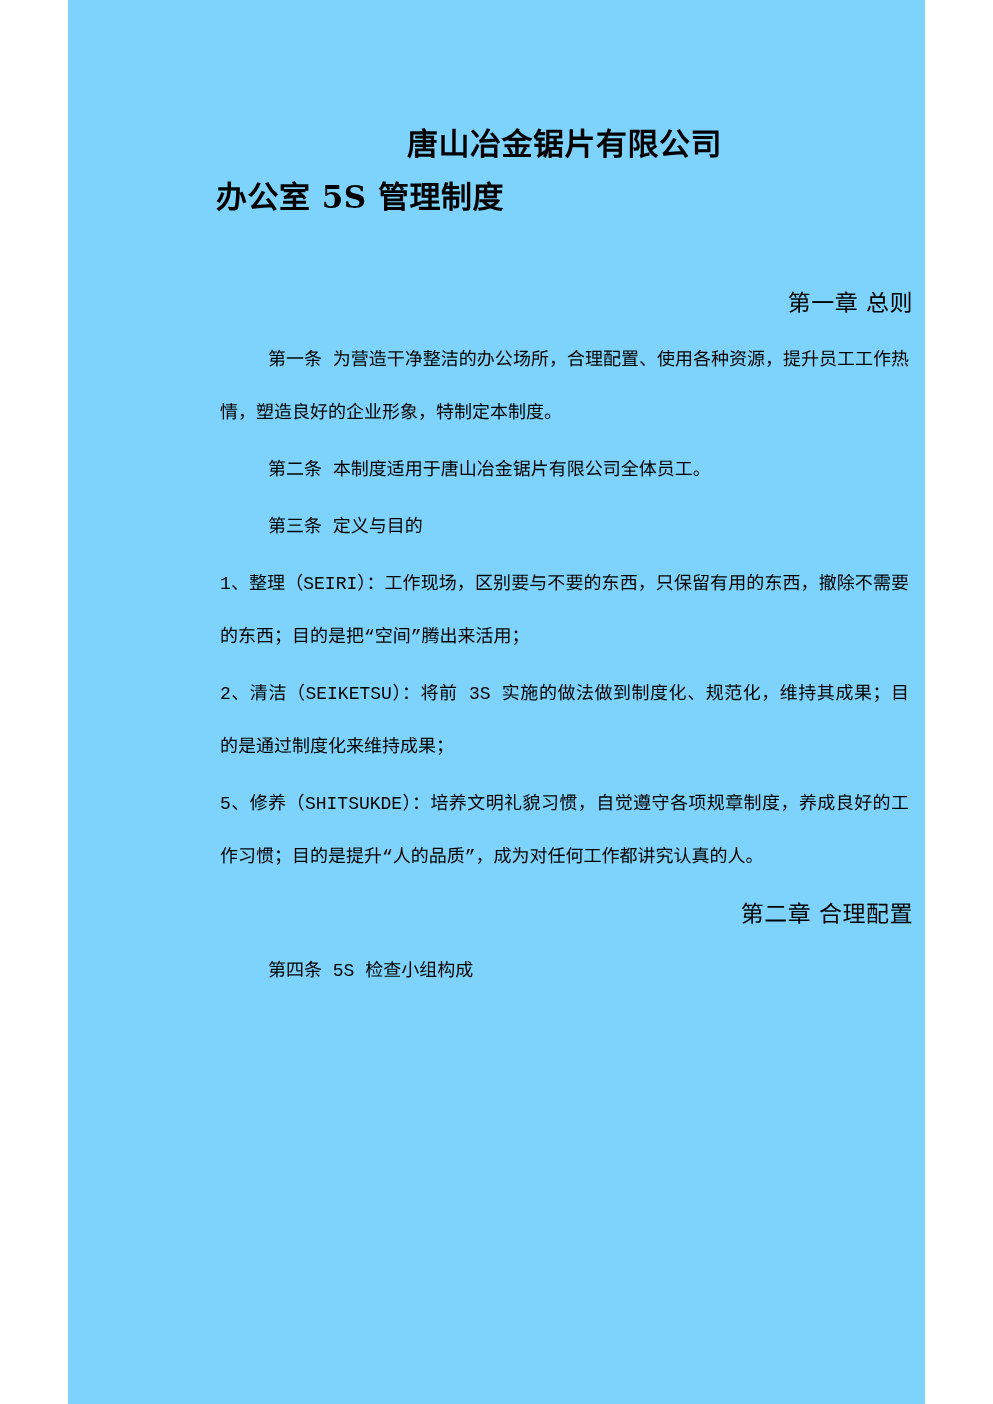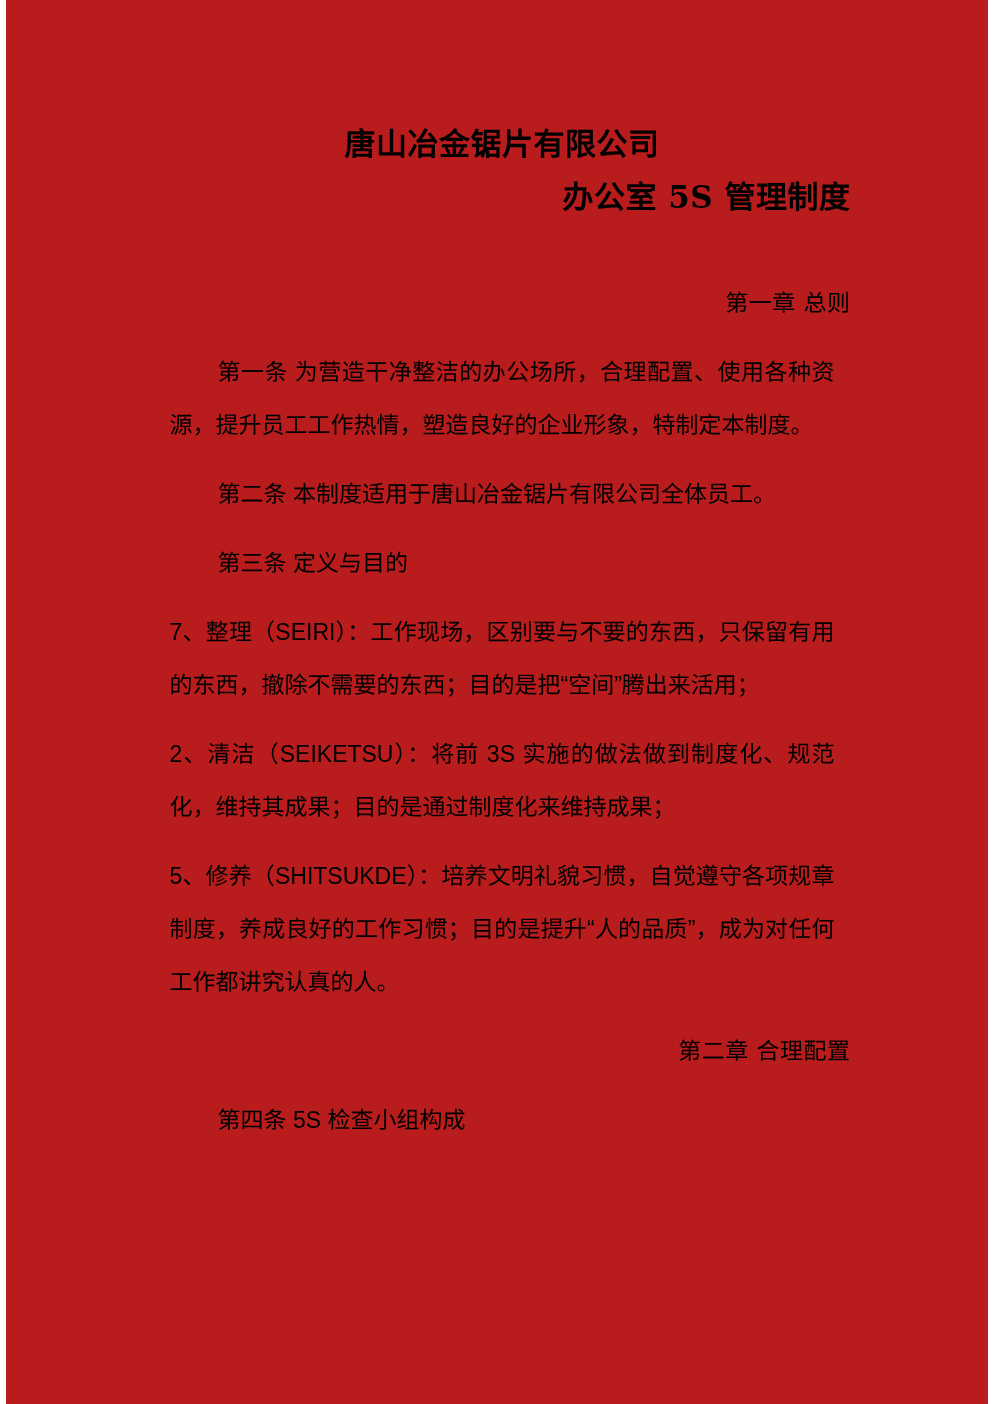--- a/index.html
+++ b/index.html
@@ -4,24 +4,24 @@
 <title>唐山冶金锯片有限公司 办公室 5S 管理制度</title>
 <style>
   html, body {
     margin: 0;
     padding: 0;
     background: #ffffff;
   }
 
   .page {
     position: relative;
-    width: 982px;
+    width: 857px;
     height: 1404px;
     margin: 0 auto;
-    background: #b91c1c;
+    background: #7dd3fc;
     overflow: hidden;
     box-sizing: border-box;
     font-family: "DejaVu Serif", "Liberation Serif", serif;
     color: #000000;
     -webkit-font-smoothing: none;
   }
 
   .content {
     position: absolute;
     left: 148px;
@@ -37,21 +37,21 @@
     font-family: "DejaVu Serif", "Liberation Serif", serif;
     font-weight: bold;
     font-size: 31px;
     line-height: 53px;
     letter-spacing: 0.5px;
     white-space: nowrap;
   }
 
   .doc-subtitle {
     margin: 0;
-    text-align: right;
+    text-align: left;
     font-family: "DejaVu Serif", "Liberation Serif", serif;
     font-weight: bold;
     font-size: 31px;
     line-height: 53px;
     letter-spacing: 0.5px;
     white-space: nowrap;
   }
 
   
   .chapter-heading {
@@ -64,23 +64,23 @@
     letter-spacing: 0.5px;
     white-space: nowrap;
   }
 
   .spacer-line {
     height: 53px;
   }
 
   
   .para {
-    margin: 16px;
-    font-family: Liberation Sans, sans-serif;
-    font-size: 23px;
+    margin: 4px;
+    font-family: Liberation Mono, monospace;
+    font-size: 18px;
     line-height: 53px;
     text-align: justify;
     text-justify: inter-character;
     letter-spacing: 0px;
     word-break: break-all;
   }
 
   .para.indent {
     text-indent: 48px;
   }
@@ -97,21 +97,21 @@
     <div class="spacer-line"></div>
 
     <h2 class="chapter-heading">第一章  总则</h2>
 
     <p class="para indent">第一条  为营造干净整洁的办公场所，合理配置、使用各种资源，提升员工工作热情，塑造良好的企业形象，特制定本制度。</p>
 
     <p class="para indent">第二条  本制度适用于唐山冶金锯片有限公司全体员工。</p>
 
     <p class="para indent">第三条  定义与目的</p>
 
-    <p class="para">7、整理（SEIRI）：工作现场，区别要与不要的东西，只保留有用的东西，撤除不需要的东西；目的是把“空间”腾出来活用；</p>
+    <p class="para">1、整理（SEIRI）：工作现场，区别要与不要的东西，只保留有用的东西，撤除不需要的东西；目的是把“空间”腾出来活用；</p>
 
 
 
     <p class="para">2、清洁（SEIKETSU）：将前 3S 实施的做法做到制度化、规范化，维持其成果；目的是通过制度化来维持成果；</p>
 
     <p class="para">5、修养（SHITSUKDE）：培养文明礼貌习惯，自觉遵守各项规章制度，养成良好的工作习惯；目的是提升“人的品质”，成为对任何工作都讲究认真的人。</p>
 
     <h2 class="chapter-heading">第二章  合理配置</h2>
 
     <p class="para indent">第四条  5S 检查小组构成</p>

